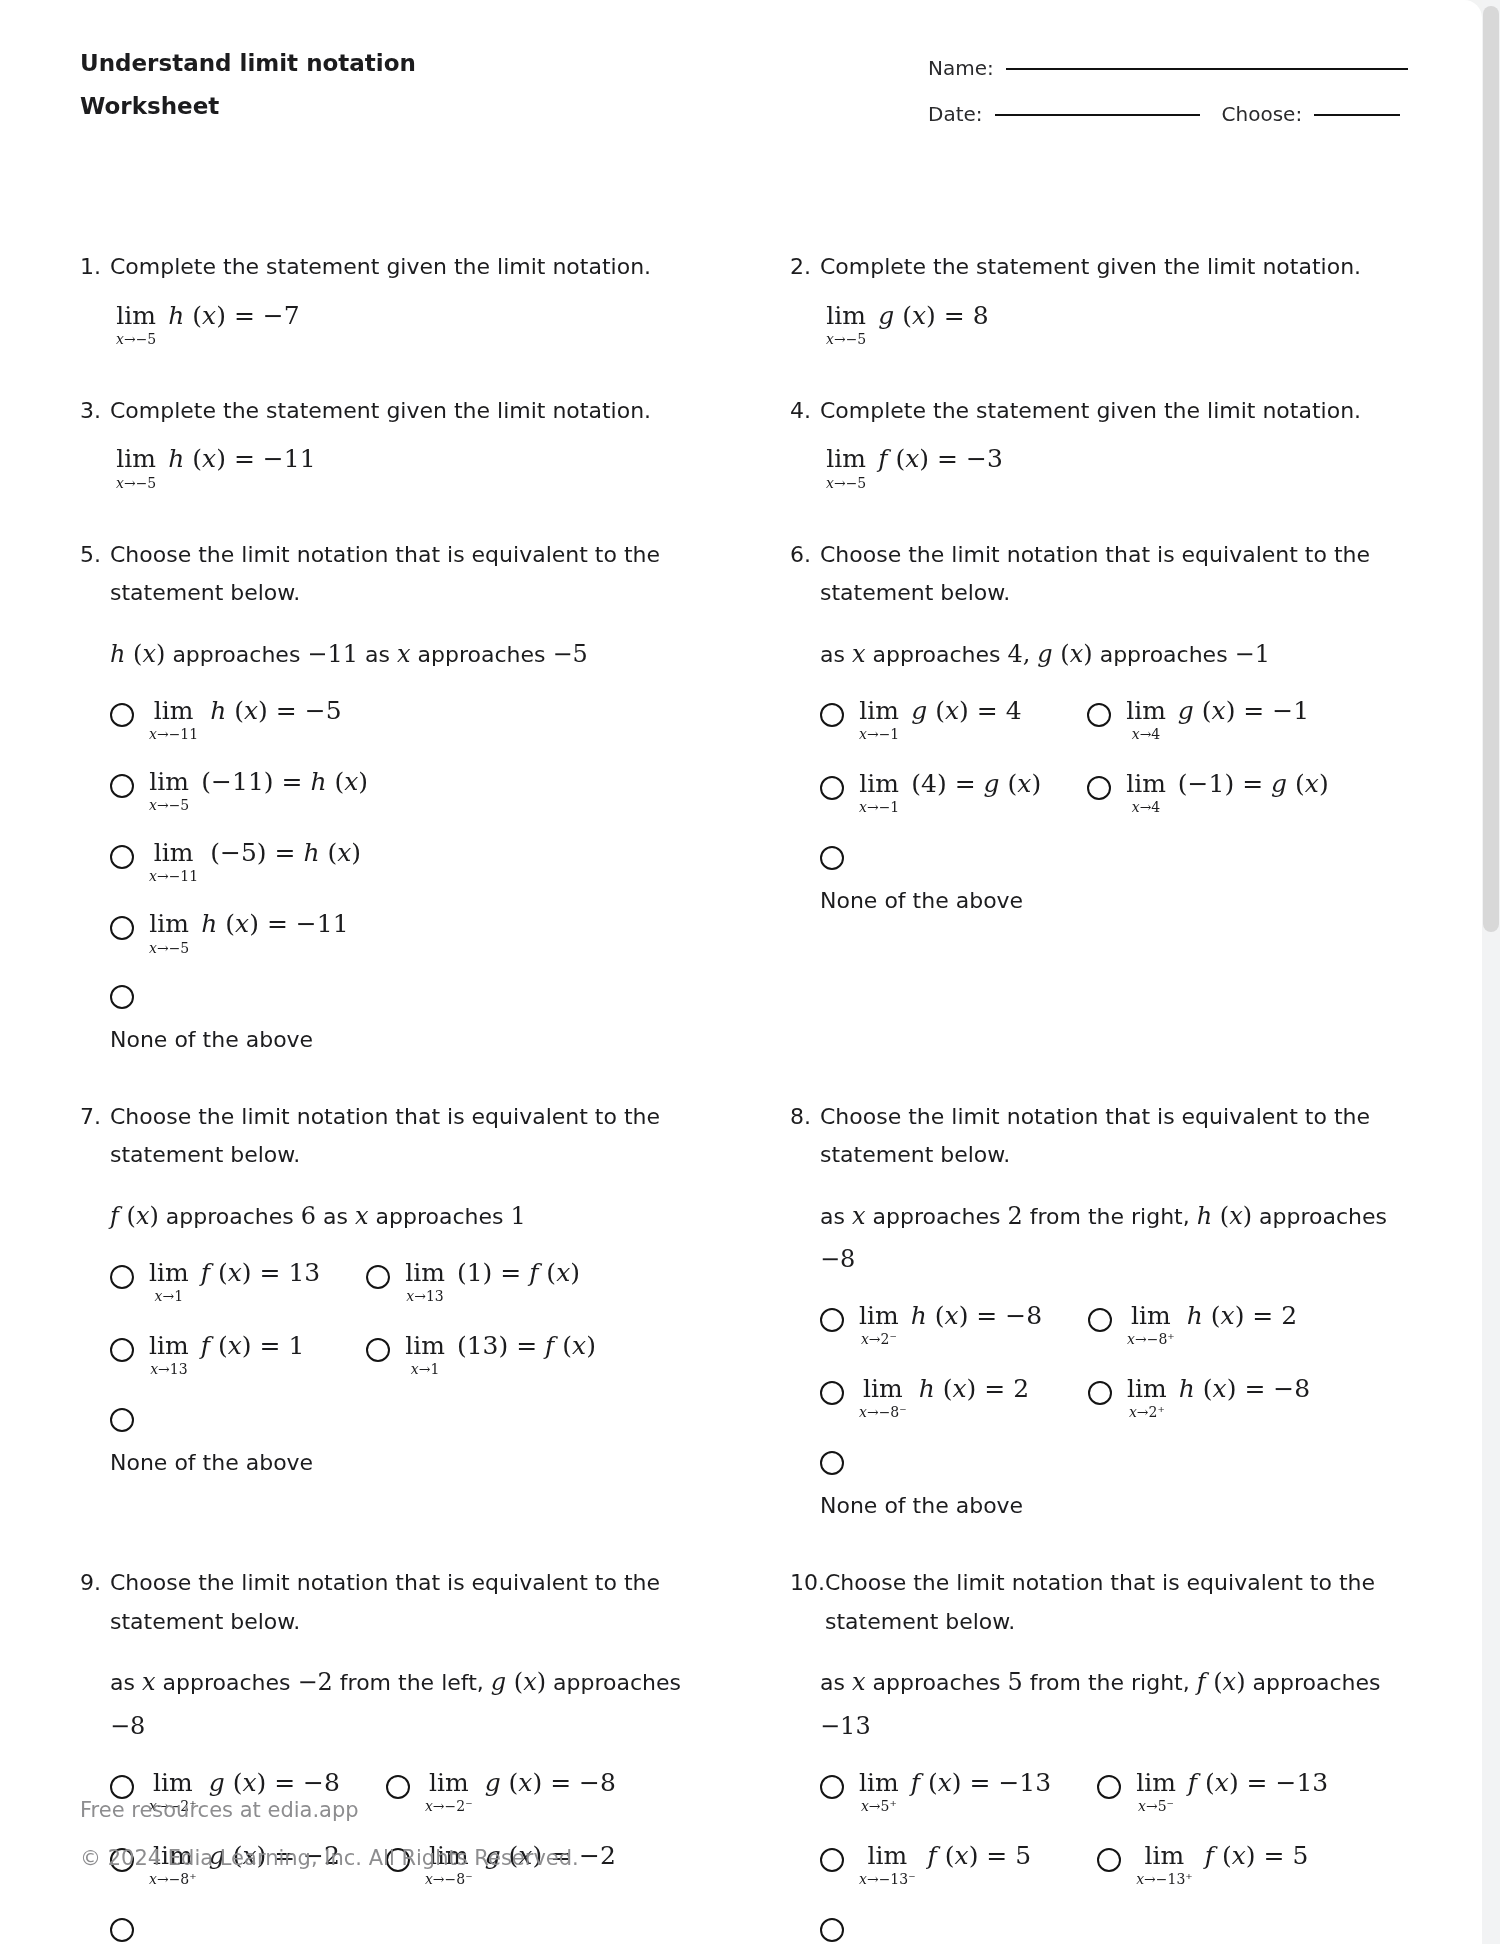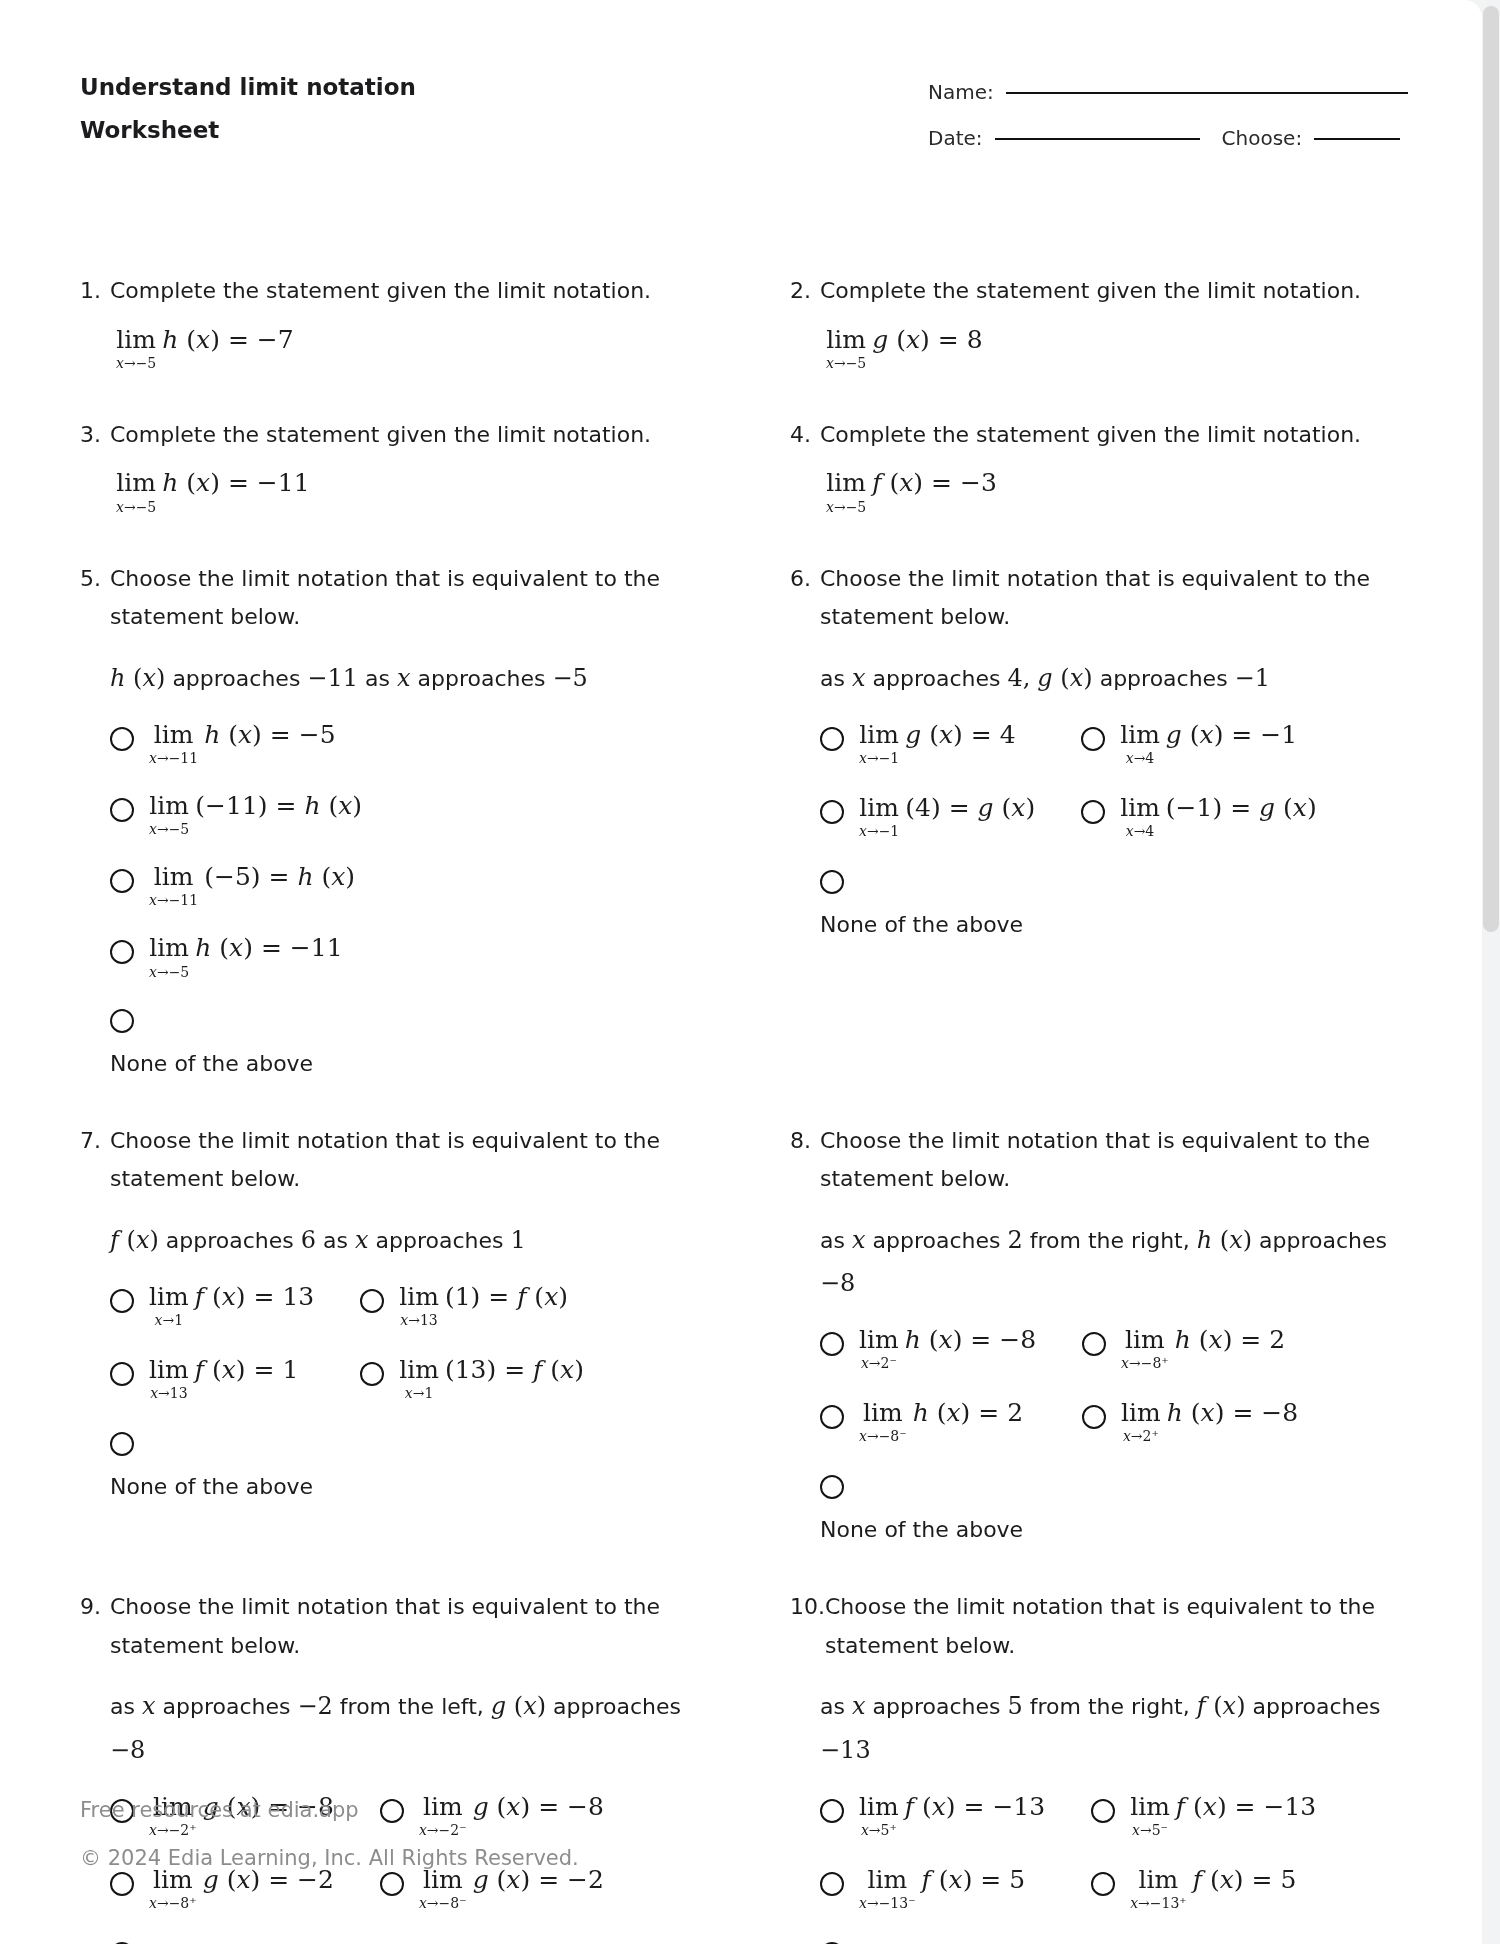--- a/index.html
+++ b/index.html
@@ -27,21 +27,21 @@
   }
   .scroll-thumb {
     position: absolute; right: 1px; top: 6px;
     width: 16px; height: 926px;
     background: #d8d8d8;
     border-radius: 8px;
   }
   
   .header {
     display: flex; justify-content: space-between;
-    padding: 76px 74px 0 80px;
+    padding: 52px 74px 0 80px;
   }
   .title-block { font-weight: bold; font-size: 23px; line-height: 1; }
   .title-block .t1 { margin-bottom: 20px; }
   .fill-block { width: 480px; padding-top: 4px; font-size: 20px; color: #2a2a2c; }
   .fill-row { display: flex; align-items: flex-start; margin-bottom: 22px; }
   .fill-row .lbl { margin-right: 12px; white-space: nowrap; }
   .blank-line { display: inline-block; border-bottom: 2px solid #111; height: 14px; }
   .line-name { flex: 1; }
   .line-date { width: 205px; }
   .line-period { width: 86px; }
@@ -56,21 +56,21 @@
   }
   .question { font-size: 22px; }
   .q-head { display: flex; line-height: 1.75; }
   .q-num { min-width: 30px; flex: none; }
   .q-prompt { max-width: 600px; }
   .q-body { padding-left: 30px; }
   .q-statement { margin-top: 20px; line-height: 1.8; max-width: 600px; }
   .q-statement .mseg { font-family: "DejaVu Serif", "Liberation Serif", serif; font-size: 24px; }
   .q-statement i, .math i { font-family: "DejaVu Serif", "Liberation Serif", serif; font-style: italic; }
   
-  .math { display: inline-flex; align-items: baseline; gap: 6px; font-family: "DejaVu Serif", "Liberation Serif", serif; }
+  .math { display: inline-flex; align-items: baseline; gap: 12px; font-family: "DejaVu Serif", "Liberation Serif", serif; }
   .lim { display: inline-flex; flex-direction: column; align-items: center; }
   .lim-word { font-size: 25px; line-height: 1.05; }
   .lim-sub { font-size: 14px; line-height: 1; margin-top: 3px; white-space: nowrap; }
   .expr { font-size: 25px; line-height: 1.05; white-space: nowrap; text-align: right; }
   .limit-formula-wrap { margin: 16px 0 4px 6px; }
   
   .q-options { margin-top: 22px; }
   .q-options.grid {
     display: grid;
     grid-template-columns: max-content max-content;

